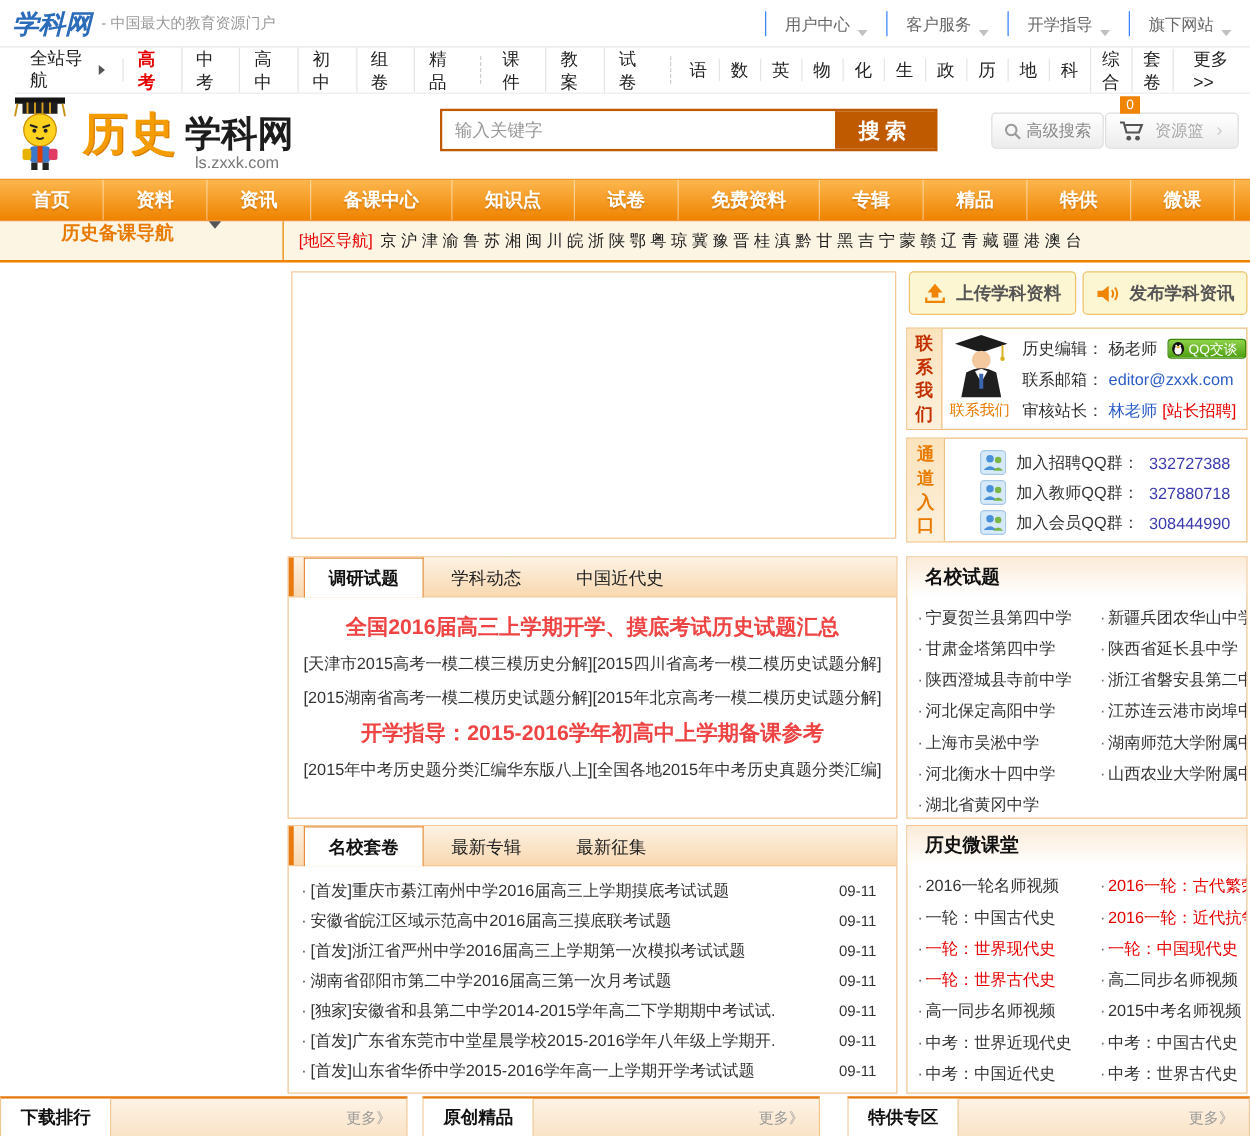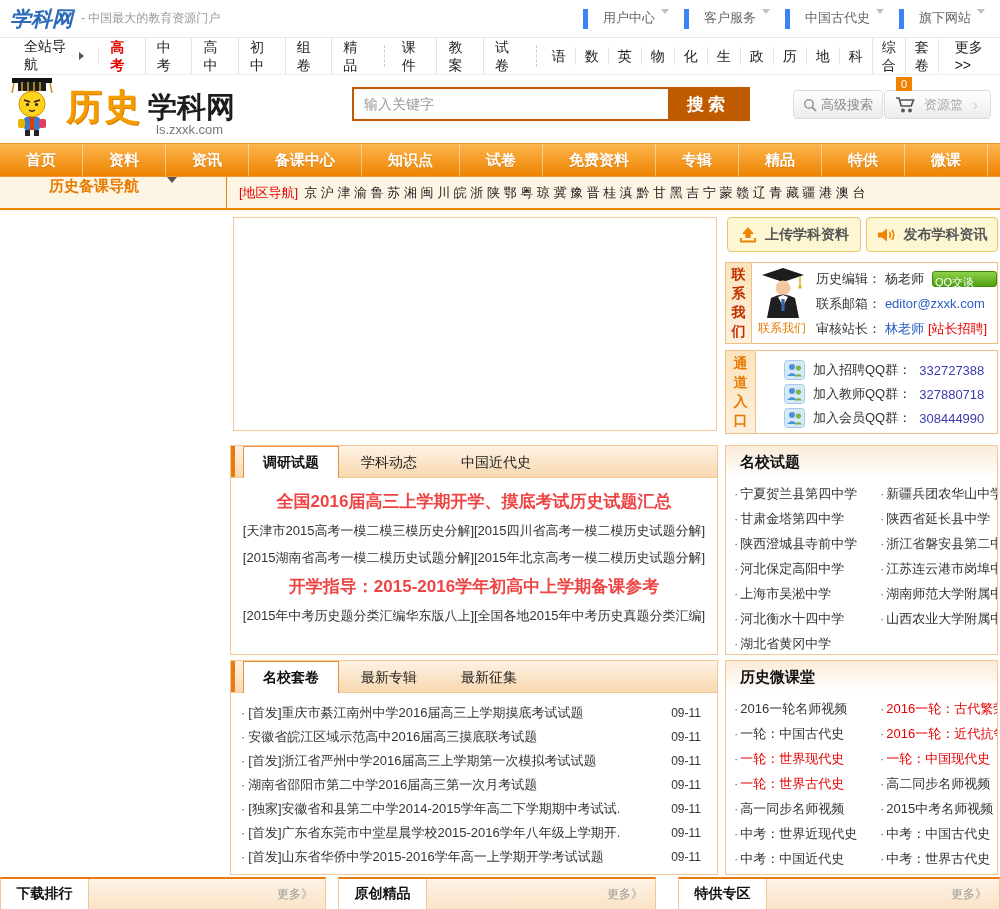--- a/index.html
+++ b/index.html
@@ -4,21 +4,21 @@
 <style>
   * { margin:0; padding:0; box-sizing:border-box; }
   body { font-family:"Liberation Sans", sans-serif; background:#fff; }
   #page { position:relative; width:1000px; height:909px; background:#fff; overflow:hidden; }
 
   
   .topbar { position:absolute; left:0; top:0; width:100%; height:38px; border-bottom:1px solid #e7e7e7; display:flex; align-items:center; }
   .logo { font-size:21px; font-weight:bold; font-style:italic; color:#2a6bba; margin-left:10px; cursor:pointer; }
   .tagline { font-size:12px; color:#999; margin-left:8px; }
   .tmenus { margin-left:auto; display:flex; align-items:center; height:100%; }
-  .tmenu { display:flex; align-items:flex-start; gap:6px; padding:0 15px; font-size:13px; color:#666; border-left:5px solid #3b82f6; cursor:pointer; height:20px; }
+  .tmenu { display:flex; align-items:flex-end; gap:6px; padding:0 15px; font-size:13px; color:#666; border-left:1px solid #3b82f6; cursor:pointer; height:20px; }
   .car { width:0; height:0; border-left:4px solid transparent; border-right:4px solid transparent; border-top:5px solid #c0c0c0; }
 
   
   .nav2 { position:absolute; left:12px; top:38px; width:100%; height:37px; border-bottom:1px solid #ededed; display:flex; align-items:center; font-size:14px; color:#222; }
   .n2-all { display:flex; align-items:center; gap:5px; padding:0 14px 0 12px; cursor:pointer; }
   .tri-r { width:0; height:0; border-top:4px solid transparent; border-bottom:4px solid transparent; border-left:5px solid #555; }
   .n2g { display:flex; align-items:center; height:18px; }
   .n2i { padding:0 11px; border-left:1px solid #e5e5e5; cursor:pointer; line-height:18px; }
   .n2g .n2i:first-child { border-left:none; }
   .n2s { padding:0 9px; }
@@ -85,21 +85,21 @@
   .cbox { position:absolute; border:1px solid #f0c080; background:#fff; display:flex; }
   .vlabel { width:30px; background:linear-gradient(to bottom,#fbe3bd,#fdf0dc); border-right:1px solid #f0c080; display:flex; align-items:center; justify-content:center; font-weight:bold; font-size:14px; }
   .vlabel span { display:block; width:15px; word-break:break-all; line-height:19px; text-align:center; }
   .vl-red { color:#c23000; }
   .vl-or { color:#e87a00; }
   .c-content { flex:1; position:relative; }
   .avatar { position:absolute; left:8px; top:3px; }
   .avatar-cap { position:absolute; left:6px; top:57px; font-size:12px; color:#e87a00; cursor:pointer; }
   .c-rows { margin-left:64px; padding-top:3px; }
   .c-row { height:25px; display:flex; align-items:center; gap:4px; font-size:13px; color:#333; white-space:nowrap; }
-  .qq-badge { display:inline-flex; align-items:flex-start; gap:3px; background:linear-gradient(#8ed24a,#4fa012); border:1px solid #3d8a0a; border-radius:3px; color:#fff; font-size:11px; padding:0 22px 0 2px; height:16px; margin-left:4px; cursor:pointer;flex-direction:column; }
+  .qq-badge { display:inline-flex; align-items:flex-start; gap:3px; background:linear-gradient(#8ed24a,#4fa012); border:1px solid #3d8a0a; border-radius:3px; color:#fff; font-size:11px; padding:0 6px 0 2px; height:16px; margin-left:4px; cursor:pointer; }
   .link-blue { color:#2b5cc5; cursor:pointer; }
   .jobs-red { color:#e60000; cursor:pointer; }
   .ch-rows { padding:7px 0 0 28px; }
   .ch-row { height:24px; display:flex; align-items:center; gap:8px; font-size:13px; color:#333; }
   .qq-num { color:#3b3bb0; cursor:pointer; }
 
   
   .bpanel { position:absolute; top:877px; height:32px; border-top:2px solid #e87a10; border-left:1px solid #f2c795; border-right:1px solid #f2c795; background:linear-gradient(#fdf3e6,#fae3c6); display:flex; align-items:stretch; }
   .bp-tab { width:88px; background:#fff; font-size:14px; font-weight:bold; color:#111; display:flex; align-items:center; justify-content:center; border-right:1px solid #eec794; cursor:pointer; }
   .bp-more { margin-left:auto; font-size:12px; color:#999; display:flex; align-items:center; padding-right:12px; cursor:pointer; }
@@ -117,21 +117,21 @@
     <div class="tmenus">
       <div class="tmenu">
           <span>用户中心</span>
           <i class="car"></i>
         </div>
       <div class="tmenu">
           <span>客户服务</span>
           <i class="car"></i>
         </div>
       <div class="tmenu">
-          <span>中国古代史</span>
+          <span>开学指导</span>
           <i class="car"></i>
         </div>
       <div class="tmenu">
           <span>旗下网站</span>
           <i class="car"></i>
         </div>
     </div>
   </div>
 
   <div class="nav2">

